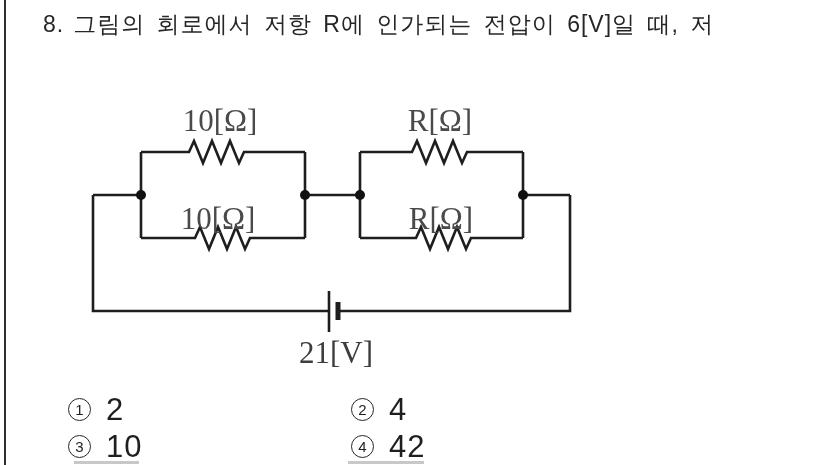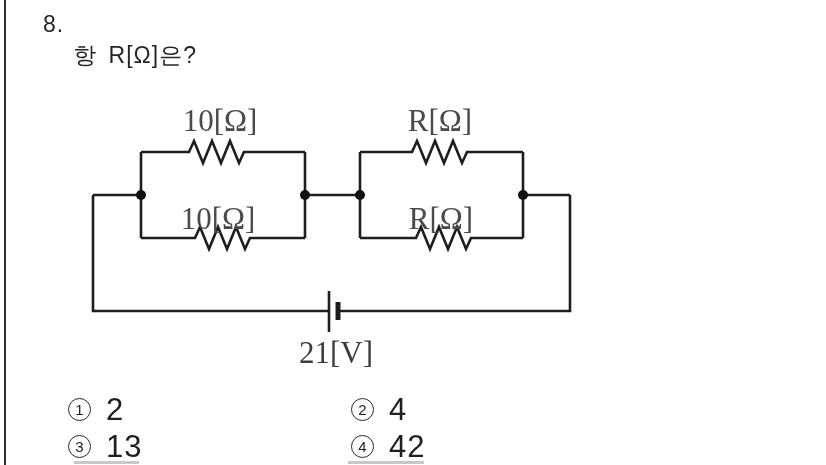--- a/index.html
+++ b/index.html
@@ -78,22 +78,21 @@
 </head>
 <body>
 
 <div class="page">
 
   <div class="left-rule"></div>
 
   <div class="question">
     <span class="q-num">8.</span>
     <span class="q-lines">
-      <br>
-      <span>항 R[Ω]은?</span>
+      <span>그림의 회로에서 저항 R에 인가되는 전압이 6[V]일 때, 저</span><br>
     </span>
   </div>
 
   <svg class="circuit-svg" viewBox="0 0 826 465" xmlns="http://www.w3.org/2000/svg">
 
     <g stroke="#1e1e1e" stroke-width="2.6" fill="none">
 
       <path d="M141 152 V238 M305 152 V238"></path>
       <path d="M141 152 H189 L194 141 L203 163 L212 141 L221 163 L230 141 L239 163 L244 152 H305"></path>
       <path d="M141 238 H195 L200 227 L209 249 L218 227 L227 249 L236 227 L245 249 L250 238 H305"></path>
@@ -129,21 +128,21 @@
   <div class="choice c1">
     <span class="marker">1</span>
     <span class="value">2</span>
   </div>
   <div class="choice c2">
     <span class="marker">2</span>
     <span class="value">4</span>
   </div>
   <div class="choice c3">
     <span class="marker">3</span>
-    <span class="value">13</span>
+    <span class="value">10</span>
   </div>
   <div class="choice c4">
     <span class="marker">4</span>
     <span class="value">42</span>
   </div>
 
   <div class="cut-mark" style="left:74px; top:461px; width:65px;"></div>
   <div class="cut-mark" style="left:348px; top:461px; width:76px;"></div>
 
 </div>

